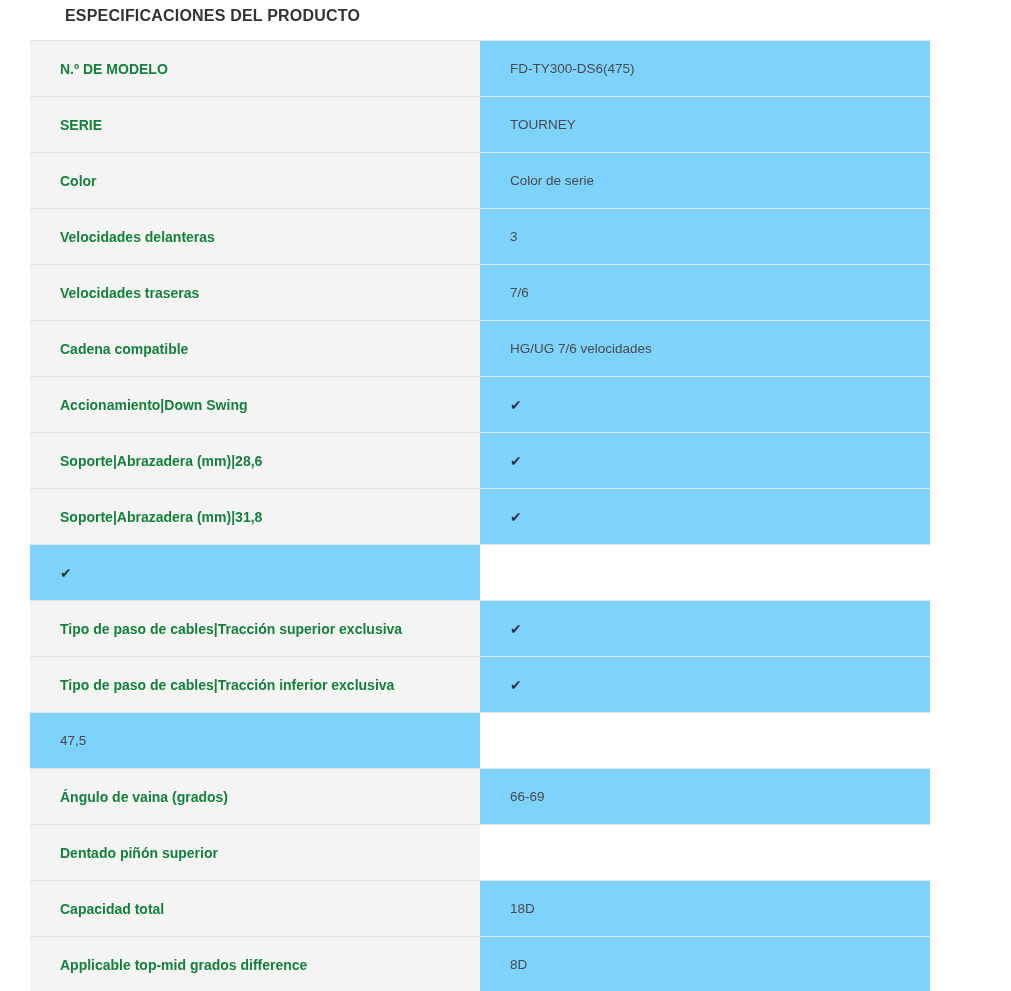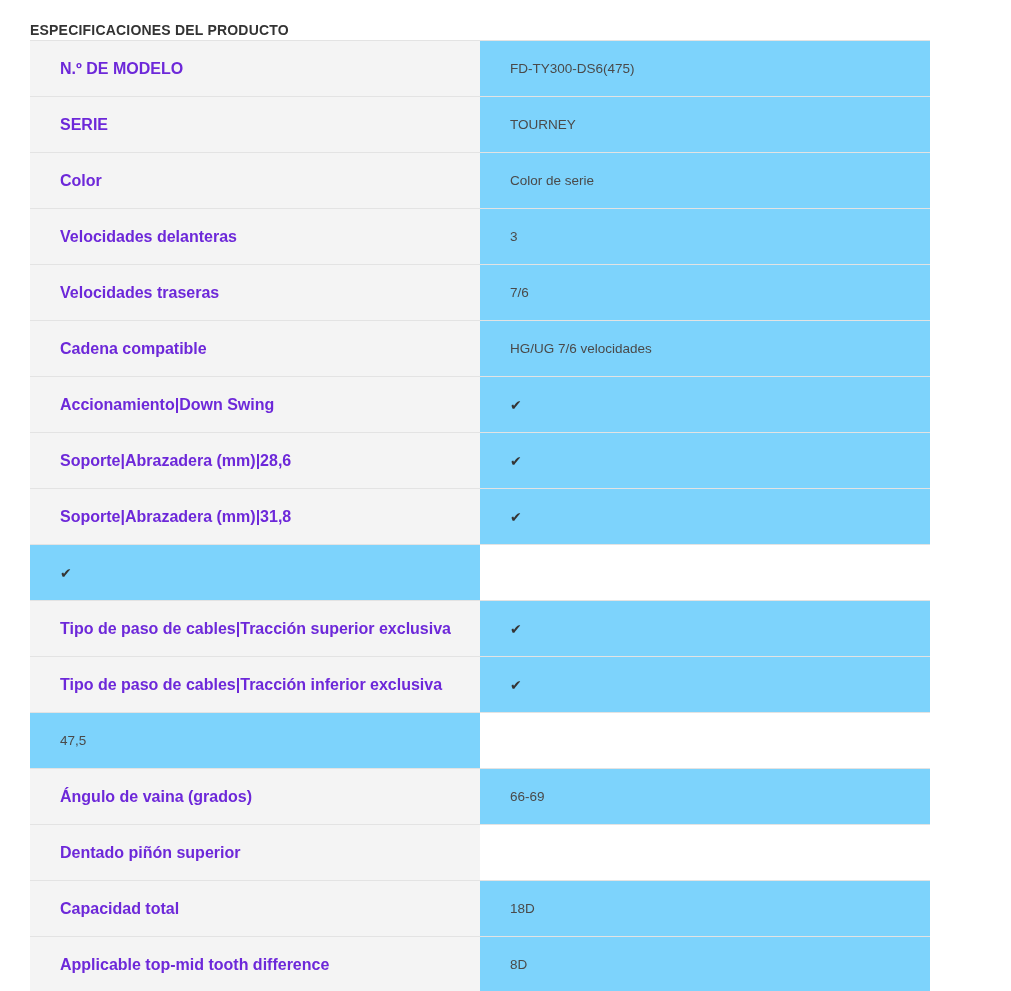--- a/index.html
+++ b/index.html
@@ -10,47 +10,48 @@
     background: #ffffff;
     font-family: "Liberation Sans", "DejaVu Sans", sans-serif;
   }
   .page {
     width: 1011px;
     height: 991px;
     padding-left: 30px;
     overflow: hidden;
   }
   .page-title {
-    font-size: 14px;
+    font-size: 16px;
     font-weight: bold;
     color: #333333;
     letter-spacing: 0.2px;
     height: 40px;
     line-height: 28px;
-    padding-top: 16px;
+    padding-top: 2px;
+    margin-left: 35px;
   }
   .spec-table {
     width: 900px;
     border-top: 1px solid #e3e3e3;
   }
   .spec-row {
     display: flex;
     height: 56px;
     border-bottom: 1px solid #e3e3e3;
   }
   .spec-label {
     width: 450px;
     background: #f4f4f4;
     display: flex;
     align-items: center;
     padding-left: 30px;
     padding-right: 16px;
-    font-size: 16px;
+    font-size: 14px;
     font-weight: bold;
-    color: #6d28d9;
+    color: #15803d;
   }
   .spec-value {
     width: 450px;
     background: #7dd3fc;
     display: flex;
     align-items: center;
     padding-left: 30px;
     padding-right: 16px;
     font-size: 13.5px;
     font-weight: normal;
@@ -152,19 +153,19 @@
       <div class="spec-row">
         <div class="spec-label">Dentado piñón superior</div>
       </div>
       <div class="spec-row">
         <div class="spec-label">Capacidad total</div>
         <div class="spec-value">
           <span>18D</span>
         </div>
       </div>
       <div class="spec-row">
-        <div class="spec-label">Applicable top-mid tooth difference</div>
+        <div class="spec-label">Applicable top-mid grados difference</div>
         <div class="spec-value">
           <span>8D</span>
         </div>
       </div>
     </div>
 </div>
 
 </body></html>

